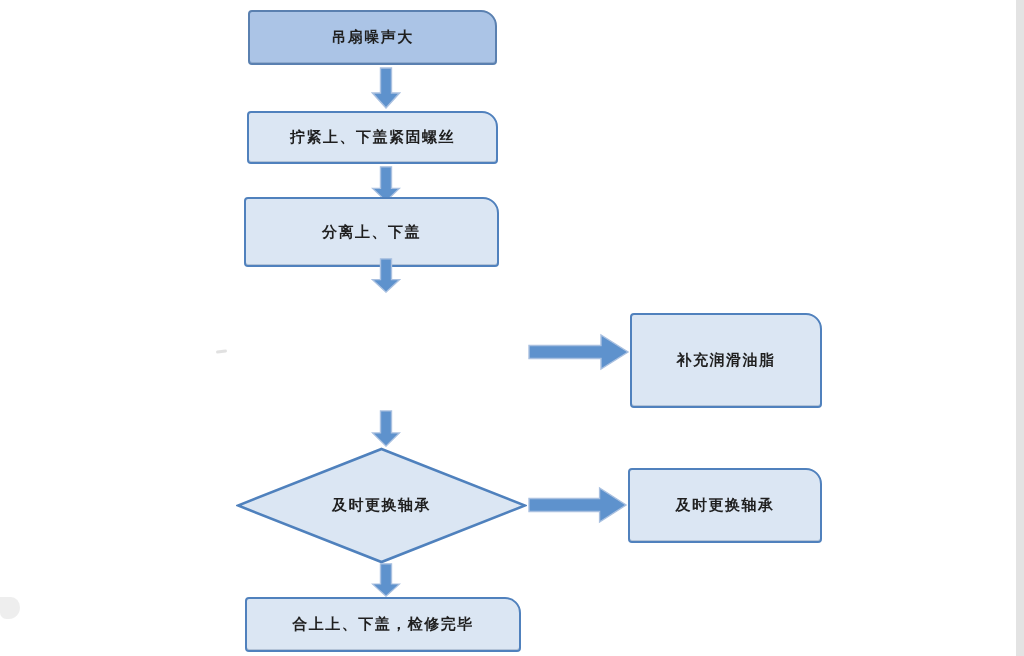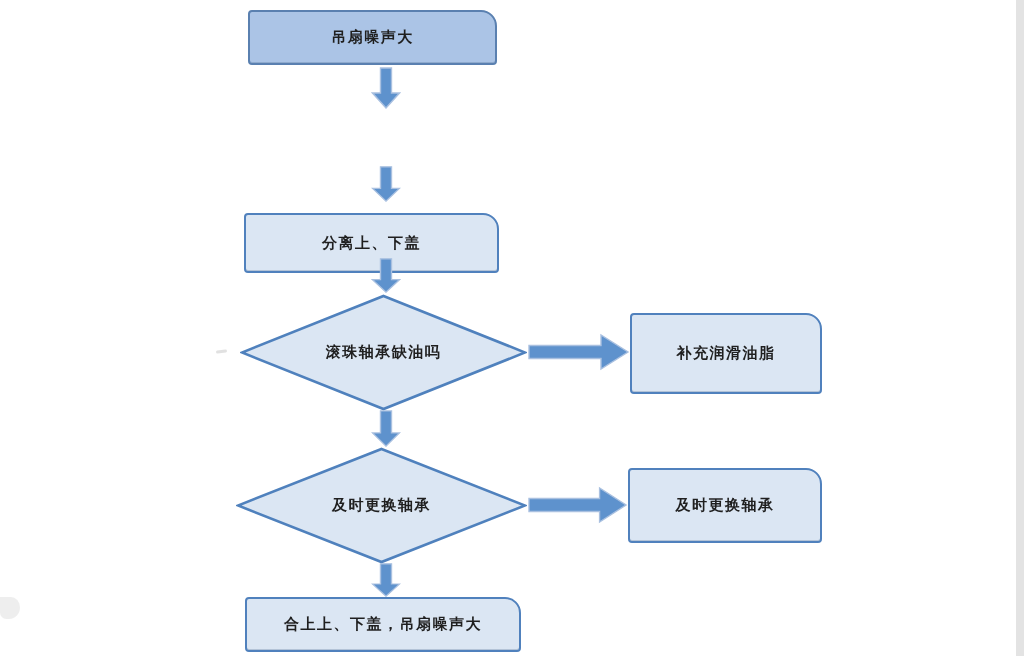--- a/index.html
+++ b/index.html
@@ -48,51 +48,48 @@
   <div class="node rect start" style="left:248px;top:10px;width:249px;height:55px;">
     <span class="lbl">吊扇噪声大</span>
   </div>
 
   <div class="arrow" style="left:371px;top:67px;width:30px;height:42px;">
     <svg viewBox="0 0 30 42" preserveAspectRatio="none">
       <polygon points="9.5,1 20.5,1 20.5,26 28.5,26 15,41 1.5,26 9.5,26" fill="#5e92cd" stroke="#a9c0e0" stroke-width="1.4"></polygon>
     </svg>
   </div>
 
+  <div class="node rect" style="left:247px;top:111px;width:251px;height:53px;">
+    <span class="lbl">拧紧上、下盖紧固螺丝</span>
+  </div>
 
   <div class="arrow" style="left:371px;top:166px;width:30px;height:36px;">
     <svg viewBox="0 0 30 42" preserveAspectRatio="none">
       <polygon points="9.5,1 20.5,1 20.5,26 28.5,26 15,41 1.5,26 9.5,26" fill="#5e92cd" stroke="#a9c0e0" stroke-width="1.4"></polygon>
     </svg>
   </div>
 
-  <div class="node rect" style="left:244px;top:213px;width:255px;height:60px;">
+  <div class="node rect" style="left:244px;top:197px;width:255px;height:70px;">
     <span class="lbl">分离上、下盖</span>
   </div>
 
   <div class="arrow" style="left:371px;top:258px;width:30px;height:35px;">
     <svg viewBox="0 0 30 42" preserveAspectRatio="none">
       <polygon points="9.5,1 20.5,1 20.5,26 28.5,26 15,41 1.5,26 9.5,26" fill="#5e92cd" stroke="#a9c0e0" stroke-width="1.4"></polygon>
     </svg>
   </div>
 
-  <div class="node diamond" style="left:240px;top:294px;width:287px;height:117px;">
-    <svg viewBox="0 0 287 117" preserveAspectRatio="none">
-      <polygon points="143.5,2 285,58.5 143.5,115 2,58.5" fill="#dbe6f3" stroke="#4f81bd" stroke-width="2.6"></polygon>
-    </svg>
-    <span class="lbl">滚珠轴承缺油吗</span>
-  </div>
 
   <div class="arrow" style="left:528px;top:333px;width:102px;height:38px;">
     <svg viewBox="0 0 102 38" preserveAspectRatio="none">
       <polygon points="1,12.5 73,12.5 73,2 100,19 73,36 73,25.5 1,25.5" fill="#5e92cd" stroke="#a9c0e0" stroke-width="1.4"></polygon>
     </svg>
   </div>
 
-  <div class="node rect" style="left:630px;top:313px;width:192px;height:81px;">
+  <div class="node rect" style="left:630px;top:313px;width:192px;height:95px;">
     <span class="lbl">补充润滑油脂</span>
   </div>
 
   <div class="arrow" style="left:371px;top:410px;width:30px;height:37px;">
     <svg viewBox="0 0 30 42" preserveAspectRatio="none">
       <polygon points="9.5,1 20.5,1 20.5,26 28.5,26 15,41 1.5,26 9.5,26" fill="#5e92cd" stroke="#a9c0e0" stroke-width="1.4"></polygon>
     </svg>
   </div>
 
   <div class="node diamond" style="left:236px;top:447px;width:291px;height:117px;">
@@ -112,20 +109,20 @@
     <span class="lbl">及时更换轴承</span>
   </div>
 
   <div class="arrow" style="left:371px;top:563px;width:30px;height:34px;">
     <svg viewBox="0 0 30 42" preserveAspectRatio="none">
       <polygon points="9.5,1 20.5,1 20.5,26 28.5,26 15,41 1.5,26 9.5,26" fill="#5e92cd" stroke="#a9c0e0" stroke-width="1.4"></polygon>
     </svg>
   </div>
 
   <div class="node rect" style="left:245px;top:597px;width:276px;height:55px;">
-    <span class="lbl">合上上、下盖，吊扇噪声大</span>
+    <span class="lbl">合上上、下盖，检修完毕</span>
   </div>
 
   <div class="artifact-dash"></div>
   <div class="artifact-smudge"></div>
   <div class="edge-strip"></div>
 
 </div>
 
 </body></html>

